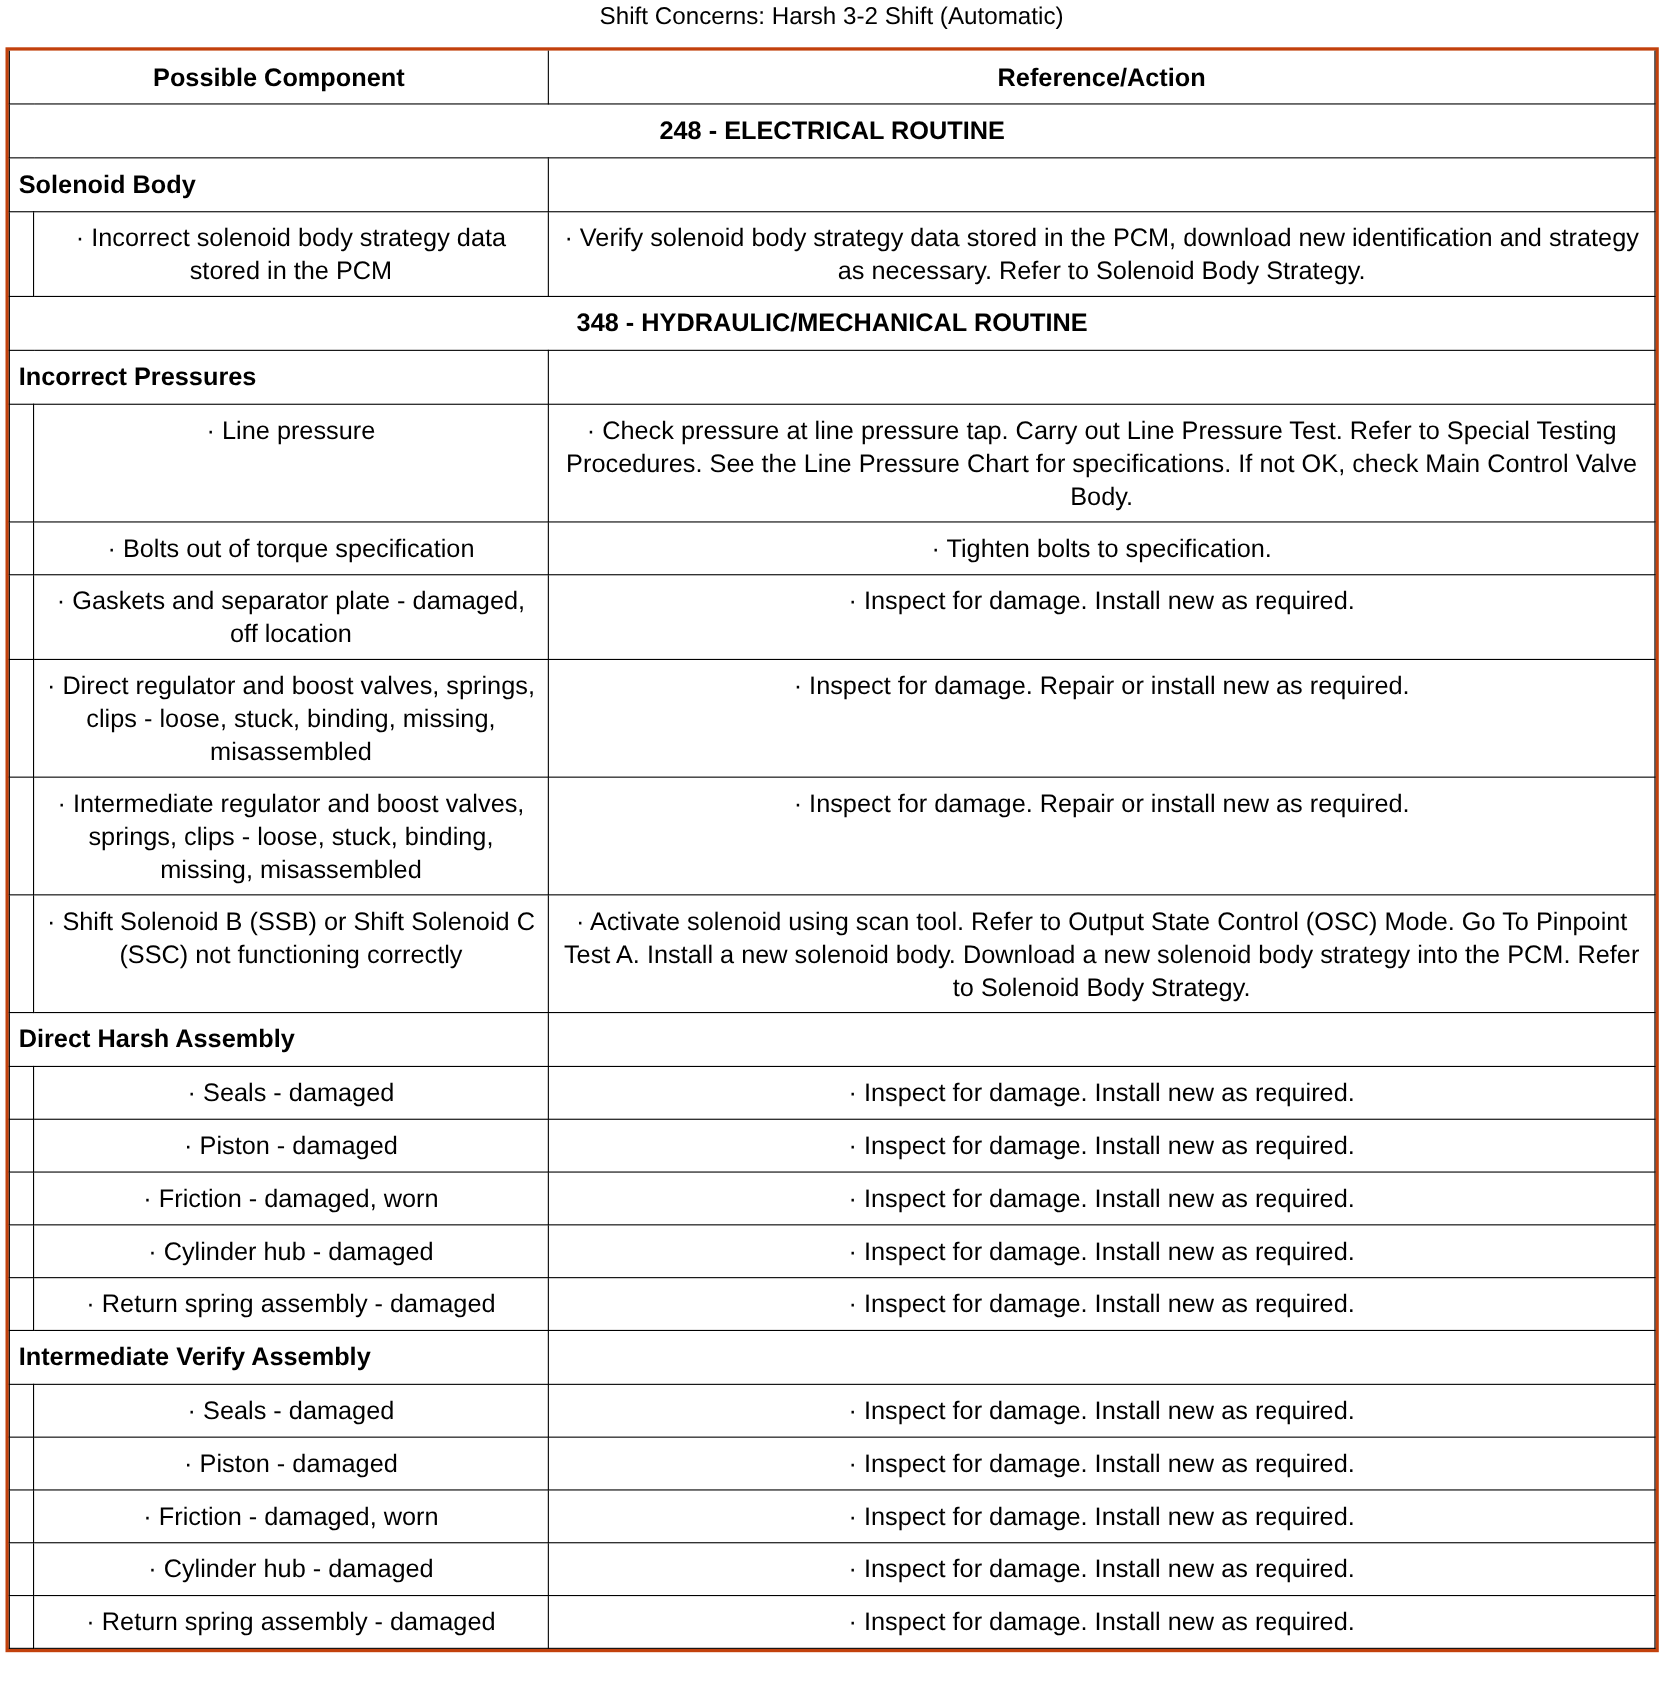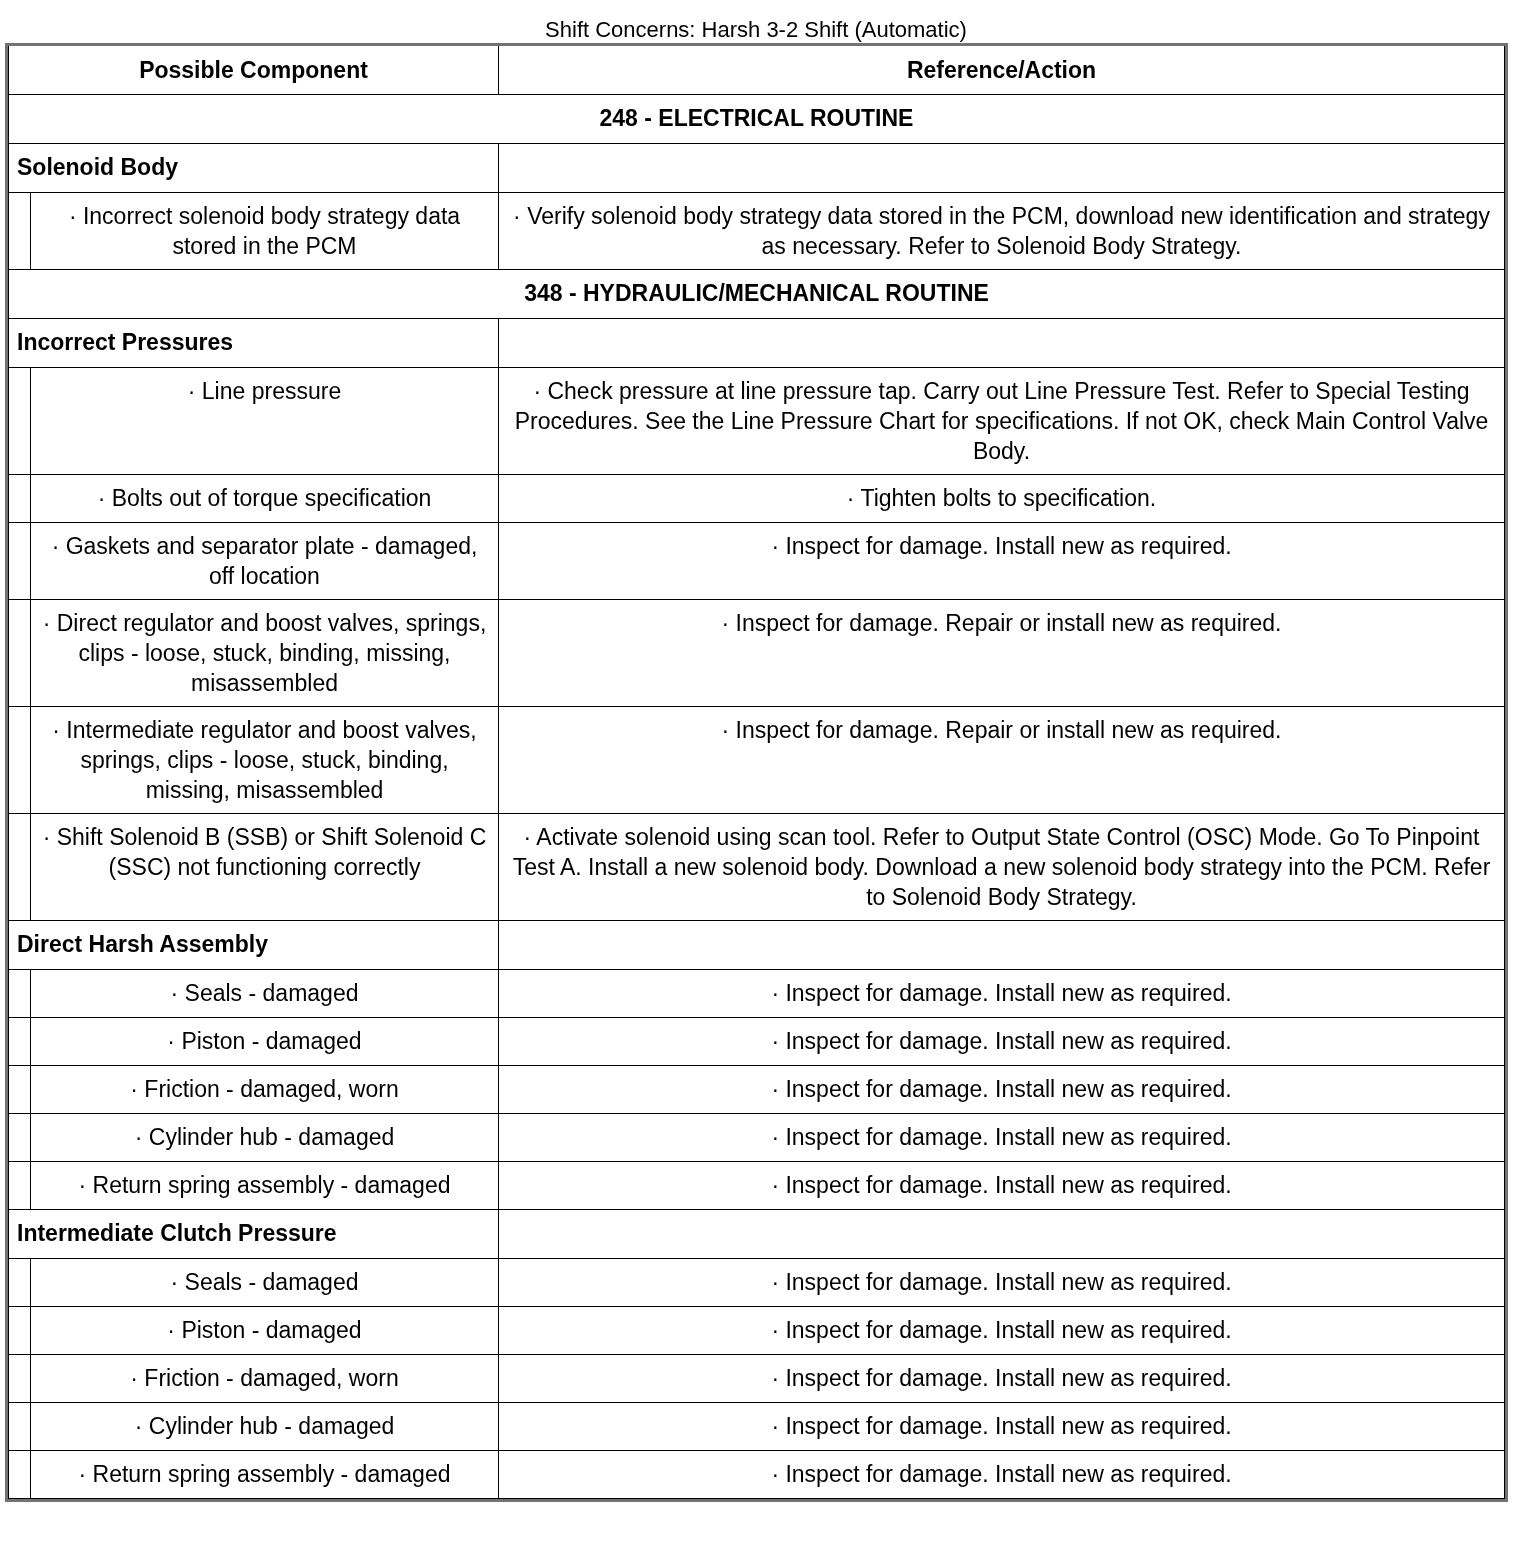--- a/index.html
+++ b/index.html
@@ -1,18 +1,18 @@
 <!DOCTYPE html>
 <html><head>
 <meta charset="utf-8">
 <style>
   html, body { margin: 0; padding: 0; background: #ffffff; }
   body { width: 1520px; height: 1550px; position: relative; font-family: "Liberation Sans", sans-serif; color: #000; }
-  .caption { position: absolute; top: 2px; left: 0; width: 1512px; text-align: center; font-size: 22px; line-height: 26px; margin-top: 15px; }
-  .table-wrap { position: absolute; left: 5px; top: 43px; width: 1497px; border: 3px solid #737373; }
+  .caption { position: absolute; top: 2px; left: 0; width: 1512px; text-align: center; font-size: 22px; line-height: 26px; }
+  .table-wrap { position: absolute; left: 5px; top: 43px; width: 1497px; border: 3px solid #c2410c; }
   table { border-collapse: collapse; width: 100%; table-layout: fixed; }
   td, th { border: 1.5px solid #000; font-size: 23px; line-height: 30px; vertical-align: top; text-align: left; }
   th { font-weight: bold; text-align: center; height: 48px; vertical-align: middle; padding: 0; }
   .c-indent { width: 22px; padding: 0; }
   .section td { font-weight: bold; padding: 8px 8px 8px 8px; height: 32px; text-align: center; }
   .group td.name { font-weight: bold; padding: 8px 8px; height: 32px; }
   .item td.text { padding: 8px 8px 8px 8px; text-align: center; }
   .item { min-height: 48px; }
   tr.item td { height: 31px; }
   tr:first-child th { border-top: none; }
@@ -108,21 +108,21 @@
           <td class="c-indent"></td>
           <td class="text">· Cylinder hub - damaged</td>
           <td class="text">· Inspect for damage. Install new as required.</td>
         </tr>
         <tr class="item">
           <td class="c-indent"></td>
           <td class="text">· Return spring assembly - damaged</td>
           <td class="text">· Inspect for damage. Install new as required.</td>
         </tr>
         <tr class="group">
-          <td colspan="2" class="name">Intermediate Clutch Pressure</td>
+          <td colspan="2" class="name">Intermediate Verify Assembly</td>
           <td></td>
         </tr>
         <tr class="item">
           <td class="c-indent"></td>
           <td class="text">· Seals - damaged</td>
           <td class="text">· Inspect for damage. Install new as required.</td>
         </tr>
         <tr class="item">
           <td class="c-indent"></td>
           <td class="text">· Piston - damaged</td>

